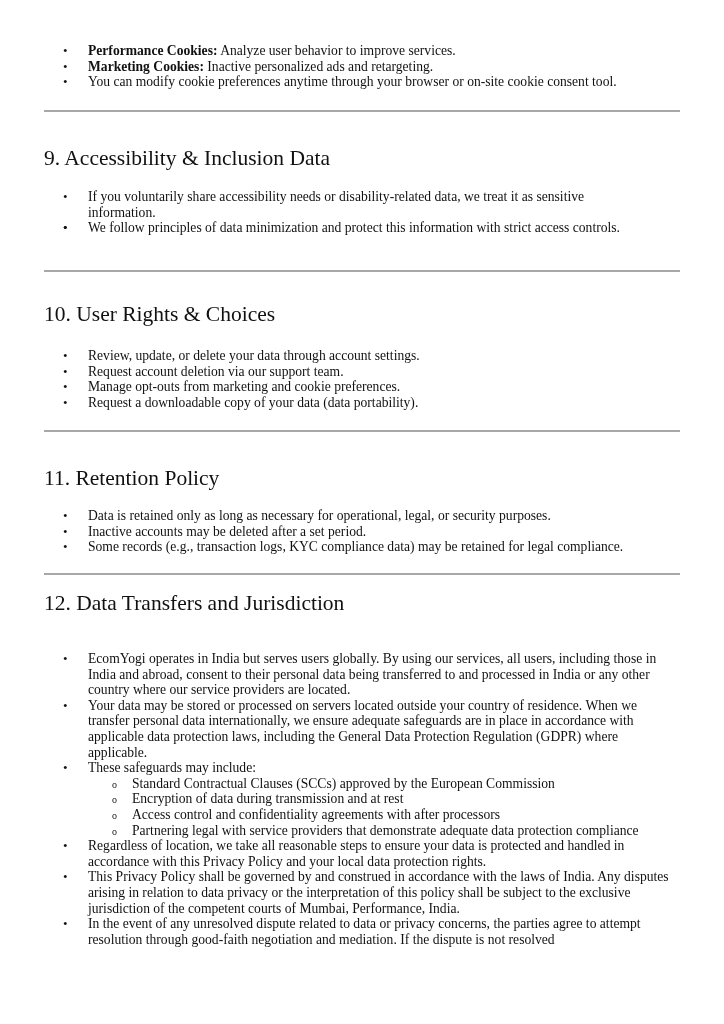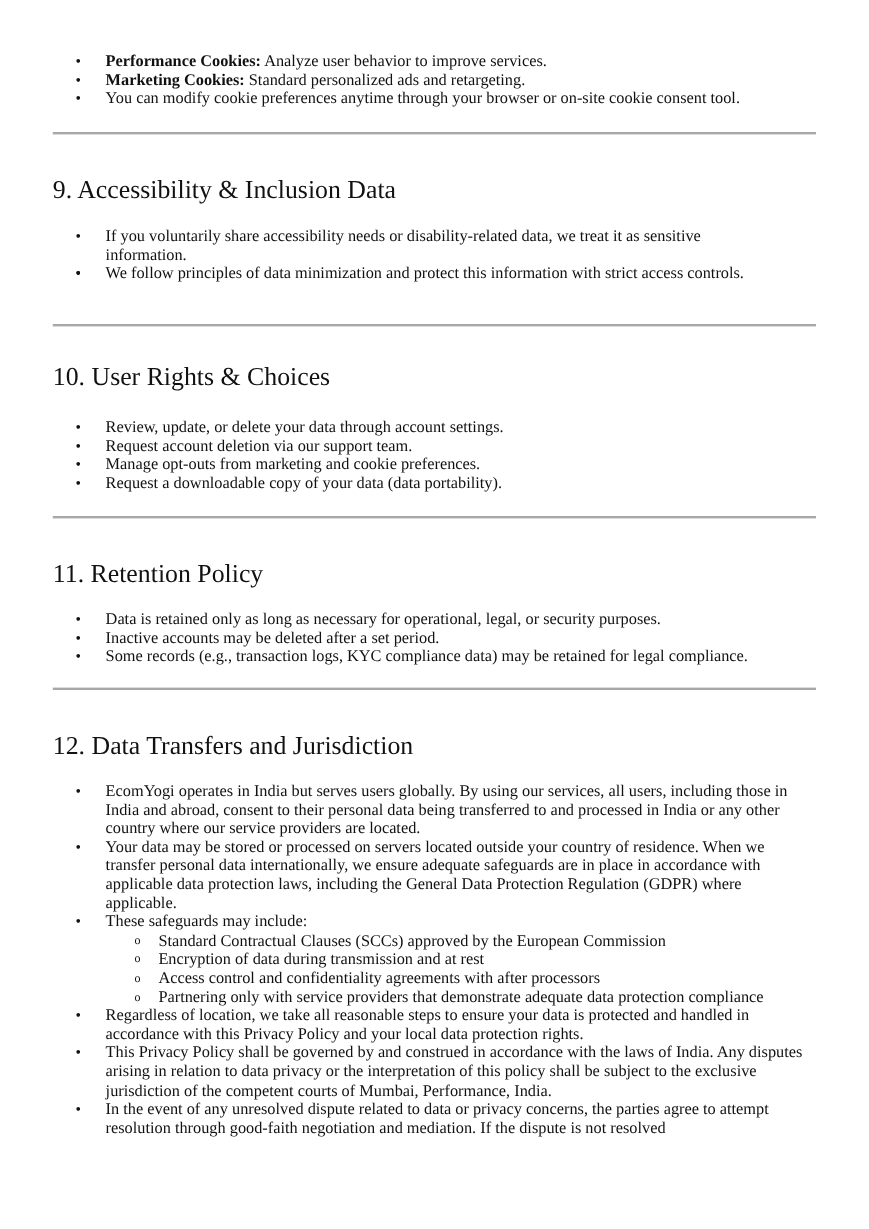--- a/index.html
+++ b/index.html
@@ -20,21 +20,21 @@
     h2 { font-size: 21.5px; font-weight: normal; margin: 0; line-height: 26px; }
   </style>
 </head>
 <body>
 
 <div class="page">
 
   <div style="position:absolute; top:43px; left:0; width:636px;">
     <ul class="bl">
       <li><span class="bul">•</span><b>Performance Cookies:</b><span> Analyze user behavior to improve services.</span></li>
-      <li><span class="bul">•</span><b>Marketing Cookies:</b><span> Standard personalized ads and retargeting.</span></li>
+      <li><span class="bul">•</span><b>Marketing Cookies:</b><span> Inactive personalized ads and retargeting.</span></li>
       <li><span class="bul">•</span><span>You can modify cookie preferences anytime through your browser or on-site cookie consent tool.</span></li>
     </ul>
   </div>
   <hr class="sep" style="position:absolute; top:110px; left:0;">
 
   <h2 style="position:absolute; top:145px; left:0;">9. Accessibility &amp; Inclusion Data</h2>
   <div style="position:absolute; top:189px; left:0; width:636px;">
     <ul class="bl">
       <li style="padding-right:60px;"><span class="bul">•</span><span>If you voluntarily share accessibility needs or disability-related data, we treat it as sensitive information.</span></li>
       <li><span class="bul">•</span></li>
@@ -57,31 +57,31 @@
   <h2 style="position:absolute; top:465px; left:0;">11. Retention Policy</h2>
   <div style="position:absolute; top:508px; left:0; width:636px;">
     <ul class="bl">
       <li><span class="bul">•</span><span>Data is retained only as long as necessary for operational, legal, or security purposes.</span></li>
       <li><span class="bul">•</span><span>Inactive accounts may be deleted after a set period.</span></li>
       <li><span class="bul">•</span><span>Some records (e.g., transaction logs, KYC compliance data) may be retained for legal compliance.</span></li>
     </ul>
   </div>
   <hr class="sep" style="position:absolute; top:573px; left:0;">
 
-  <h2 style="position:absolute; top:608px; left:0;text-align:right;">12. Data Transfers and Jurisdiction</h2>
+  <h2 style="position:absolute; top:590px; left:0;text-align:right;">12. Data Transfers and Jurisdiction</h2>
   <div style="position:absolute; top:651px; left:0; width:636px;">
     <ul class="bl">
       <li style="padding-right:6px;"><span class="bul">•</span><span>EcomYogi operates in India but serves users globally. By using our services, all users, including those in India and abroad, consent to their personal data being transferred to and processed in India or any other country where our service providers are located.</span></li>
       <li><span class="bul">•</span><span>Your data may be stored or processed on servers located outside your country of residence. When we transfer personal data internationally, we ensure adequate safeguards are in place in accordance with applicable data protection laws, including the General Data Protection Regulation (GDPR) where applicable.</span></li>
       <li><span class="bul">•</span><span>These safeguards may include:</span>
         <ul class="sub" style="margin-left:0;">
           <li><span class="bul">o</span><span>Standard Contractual Clauses (SCCs) approved by the European Commission</span></li>
           <li><span class="bul">o</span><span>Encryption of data during transmission and at rest</span></li>
           <li><span class="bul">o</span><span>Access control and confidentiality agreements with after processors</span></li>
-          <li style="white-space:nowrap;"><span class="bul">o</span><span>Partnering only with service providers that demonstrate adequate data protection compliance</span></li>
+          <li style="white-space:nowrap;"><span class="bul">o</span><span>Partnering legal with service providers that demonstrate adequate data protection compliance</span></li>
         </ul>
       </li>
       <li><span class="bul">•</span><span>Regardless of location, we take all reasonable steps to ensure your data is protected and handled in accordance with this Privacy Policy and your local data protection rights.</span></li>
       <li><span class="bul">•</span><span>This Privacy Policy shall be governed by and construed in accordance with the laws of India. Any disputes arising in relation to data privacy or the interpretation of this policy shall be subject to the exclusive jurisdiction of the competent courts of Mumbai, Performance, India.</span></li>
       <li style="padding-right:20px;"><span class="bul">•</span><span>In the event of any unresolved dispute related to data or privacy concerns, the parties agree to attempt resolution through good-faith negotiation and mediation. If the dispute is not resolved</span></li>
     </ul>
   </div>
 
 </div>
 

